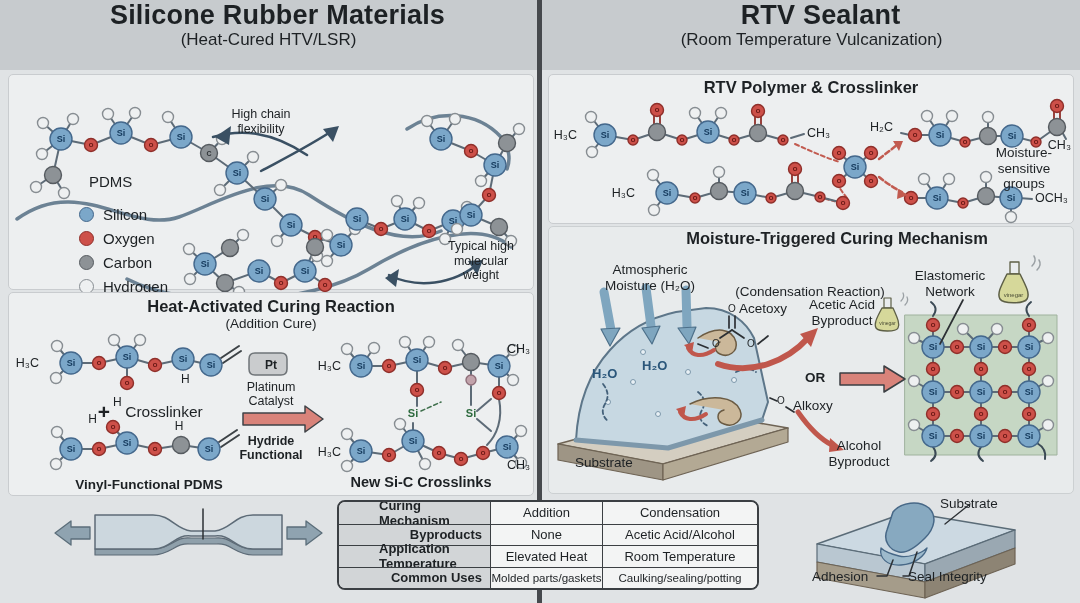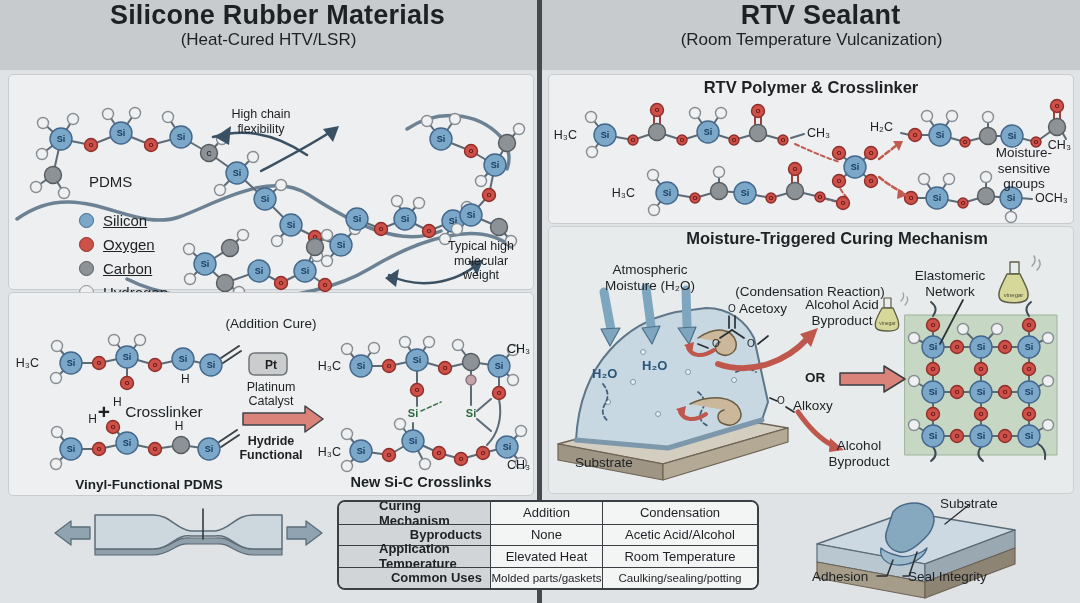--- a/index.html
+++ b/index.html
@@ -341,41 +341,42 @@
         <path fill="none" stroke-linecap="round" stroke-linejoin="round" d="M 380 176 C 408 190 444 186 470 164" stroke="#3a5063" stroke-width="2.5"></path>
         <polygon fill="#3a5063" stroke-linecap="round" stroke-linejoin="round" points="376,179 390,170 387,188"></polygon>
         <polygon fill="#3a5063" stroke-linecap="round" stroke-linejoin="round" points="474,161 459,162 468,176"></polygon>
       </svg>
     <div class="abs lbl15" style="left:80px;top:98px;">PDMS</div>
     <div class="abs ctr pre lbl" style="left:197px;top:32px;width:110px;">High chain
 flexibility</div>
     <div class="abs ctr pre lbl" style="left:422px;top:164px;width:100px;">Typical high
 molecular
 weight</div>
-    <div class="abs" style="left:70px;top:136px;text-decoration:underline;">
+    <div class="abs" style="left:70px;top:130px;">
       <div class="leg-row">
           <span class="leg-sw sw-si"></span>
           <span class="leg-lb">Silicon</span>
         </div>
       <div class="leg-row">
           <span class="leg-sw sw-o"></span>
           <span class="leg-lb">Oxygen</span>
         </div>
       <div class="leg-row">
           <span class="leg-sw sw-c"></span>
           <span class="leg-lb">Carbon</span>
         </div>
       <div class="leg-row">
           <span class="leg-sw sw-h"></span>
           <span class="leg-lb">Hydrogen</span>
         </div>
     </div>
   </div>
 
   <div class="abs panel" style="left:8px;top:292px;width:524px;height:202px;">
+    <div class="abs ctr sec-title" style="left:0;top:4px;width:524px;">Heat-Activated Curing Reaction</div>
     <div class="abs ctr sec-sub" style="left:0;top:23px;width:524px;">(Addition Cure)</div>
     <svg id="svgB" style="left:0;top:40px;" width="524" height="160">
         <path fill="none" stroke-linecap="round" stroke-linejoin="round" d="M 212 25 L 230 13" stroke="#3c4246" stroke-width="2"></path>
         <path fill="none" stroke-linecap="round" stroke-linejoin="round" d="M 214 30 L 232 18" stroke="#3c4246" stroke-width="2"></path>
         <path fill="none" stroke-linecap="round" stroke-linejoin="round" d="M 210 109 L 228 97" stroke="#3c4246" stroke-width="2"></path>
         <path fill="none" stroke-linecap="round" stroke-linejoin="round" d="M 212 114 L 230 102" stroke="#3c4246" stroke-width="2"></path>
         <path fill="none" stroke-linecap="round" stroke-linejoin="round" d="M 408 63 L 408 73" stroke="#5d6b77" stroke-width="2"></path>
         <path fill="none" stroke-linecap="round" stroke-linejoin="round" d="M 404 90 L 404 100" stroke="#5d6b77" stroke-width="2"></path>
         <path fill="none" stroke-linecap="round" stroke-linejoin="round" d="M 462 53 L 462 72" stroke="#5d6b77" stroke-width="2"></path>
         <path fill="none" stroke-linecap="round" stroke-linejoin="round" d="M 468 78 L 482 66" stroke="#5d6b77" stroke-width="2"></path>
@@ -1101,21 +1102,21 @@
       <text x="233" y="152" text-anchor="middle" font-size="10" font-weight="400" fill="#1d2124">O</text>
       <text x="465.5" y="45" text-anchor="middle" font-size="6" font-weight="400" fill="#4a4c35">vinegar</text>
       <text x="339.5" y="73" text-anchor="middle" font-size="5" font-weight="400" fill="#4a4c35">vinegar</text>
     </svg>
   <div class="abs ctr pre lbl13" style="left:560px;top:262px;width:180px;">Atmospheric
 Moisture (H₂O)</div>
   <div class="abs h2o" style="left:592px;top:366px;">H₂O</div>
   <div class="abs h2o" style="left:642px;top:358px;">H₂O</div>
   <div class="abs lbl13" style="left:575px;top:455px;">Substrate</div>
   <div class="abs ctr lbl13" style="left:728px;top:301px;width:70px;">Acetoxy</div>
-  <div class="abs ctr pre lbl13" style="left:772px;top:297px;width:140px;">Alcohol Acid
+  <div class="abs ctr pre lbl13" style="left:772px;top:297px;width:140px;">Acetic Acid
 Byproduct</div>
   <div class="abs ctr lbl13 bold" style="left:798px;top:370px;width:34px;">OR</div>
   <div class="abs lbl13" style="left:793px;top:398px;">Alkoxy</div>
   <div class="abs ctr pre lbl13" style="left:814px;top:438px;width:90px;">Alcohol
 Byproduct</div>
   <div class="abs ctr pre lbl13" style="left:900px;top:268px;width:100px;">Elastomeric
 Network</div>
 
   <svg id="svgT" style="left:25px;top:505px;" width="310" height="55">
       <path fill="#8fa0ab" stroke-linecap="round" stroke-linejoin="round" d="M 70 44 L 128 44 C 146 44 150 31 166 33 L 190 33 C 206 31 210 44 228 44 L 257 44 L 257 50 L 228 50 C 210 50 206 37 190 39 L 166 39 C 150 37 146 50 128 50 L 70 50 Z" stroke="#5d6b77" stroke-width="1.2"></path>

